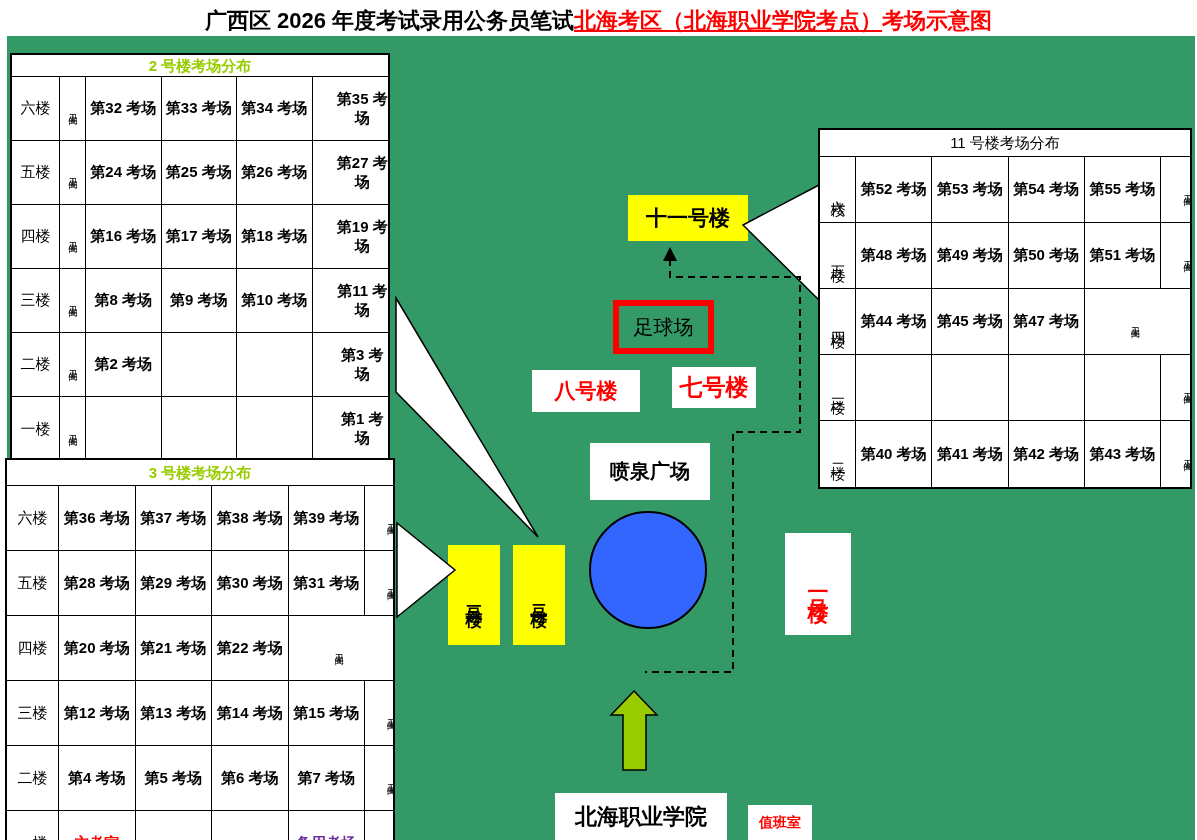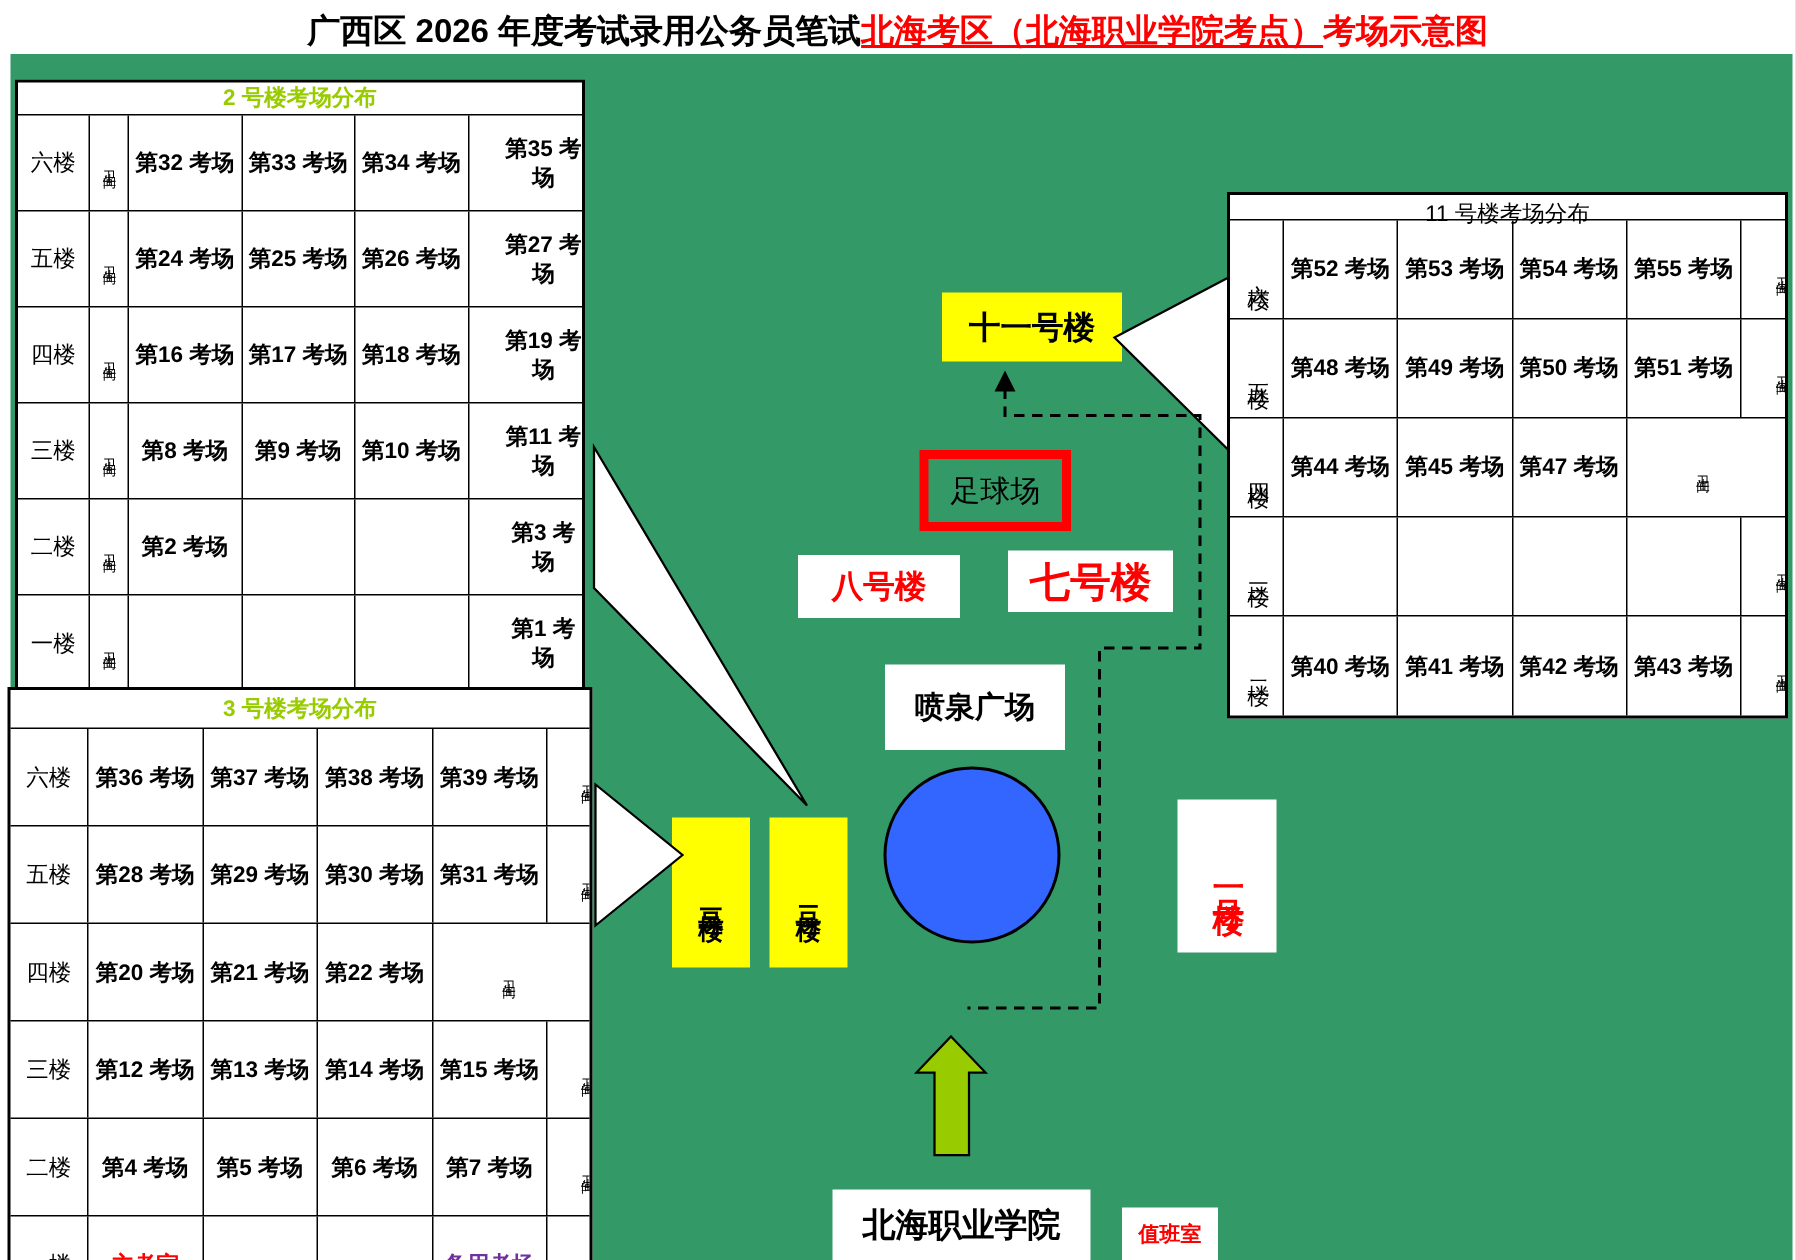--- a/index.html
+++ b/index.html
@@ -23,22 +23,22 @@
        background:var(--map_bg); z-index:1;}
   .area{position:absolute; background:var(--area_green);}
   .map-label{position:absolute; display:flex; align-items:center; justify-content:center;
              text-align:center;}
   .lbl-b11{left:628px; top:195px; width:120px; height:46px; background:var(--yellow);
            color:#000; font-weight:bold; font-size:21px;}
   .lbl-football{left:613px; top:300px; width:101px; height:54px;
                 border:6px solid var(--red); color:#000; font-size:20px;}
   .lbl-b8{left:532px; top:370px; width:108px; height:42px; background:#fff;
           color:var(--red); font-weight:bold; font-size:21px;}
-  .lbl-b7{left:672px; top:367px; width:110px; height:41px; background:#fff;
-          color:var(--red); font-weight:bold; font-size:27px;}
+  .lbl-b7{left:672px; top:367px; width:84px; height:41px; background:#fff;
+          color:var(--red); font-weight:bold; font-size:23px;}
   .lbl-fountain{left:590px; top:443px; width:120px; height:57px; background:#fff;
                 color:#000; font-weight:bold; font-size:20px;}
   .lbl-school{left:555px; top:793px; width:172px; height:47px; background:#fff;
               color:#000; font-weight:bold; font-size:22px;}
   .lbl-duty{left:748px; top:805px; width:64px; height:35px; background:#fff;
             color:var(--red); font-weight:bold; font-size:14px;}
   .vtext{writing-mode:vertical-rl; text-orientation:upright; letter-spacing:3px;}
   .lbl-b3v{left:448px; top:545px; width:52px; height:100px; background:var(--yellow);
            color:#000; font-weight:bold; font-size:17px;}
   .lbl-b2v{left:513px; top:545px; width:52px; height:100px; background:var(--yellow);
@@ -76,21 +76,21 @@
 
   #table-b2{left:10px; top:53px; width:380px;}
   #table-b2 .thead{height:22px; line-height:21px; font-size:15px; color:var(--header_green);}
   #table-b2 .trow{grid-template-columns:48px 26px 1fr 1fr 1fr 1fr; height:64px;}
 
   #table-b3{left:5px; top:458px; width:390px;}
   #table-b3 .thead{height:26px; line-height:25px; font-size:15px; color:var(--header_green);}
   #table-b3 .trow{grid-template-columns:52px 1fr 1fr 1fr 1fr 28px; height:65px;}
 
   #table-b11{left:818px; top:128px; width:374px;}
-  #table-b11 .thead{height:17px; line-height:26px; font-size:15px; color:#000; font-weight:normal;}
+  #table-b11 .thead{height:27px; line-height:26px; font-size:15px; color:#000; font-weight:normal;}
   #table-b11 .trow{grid-template-columns:36px 1fr 1fr 1fr 1fr 29px; height:66px;}
 </style>
 </head>
 <body>
 
 <div id="page">
 
   <div class="title">
     <span class="t-black">广西区 2026 年度考试录用公务员笔试</span><span class="t-red-u">北海考区（北海职业学院考点）</span><span class="t-red">考场示意图</span>
   </div>

